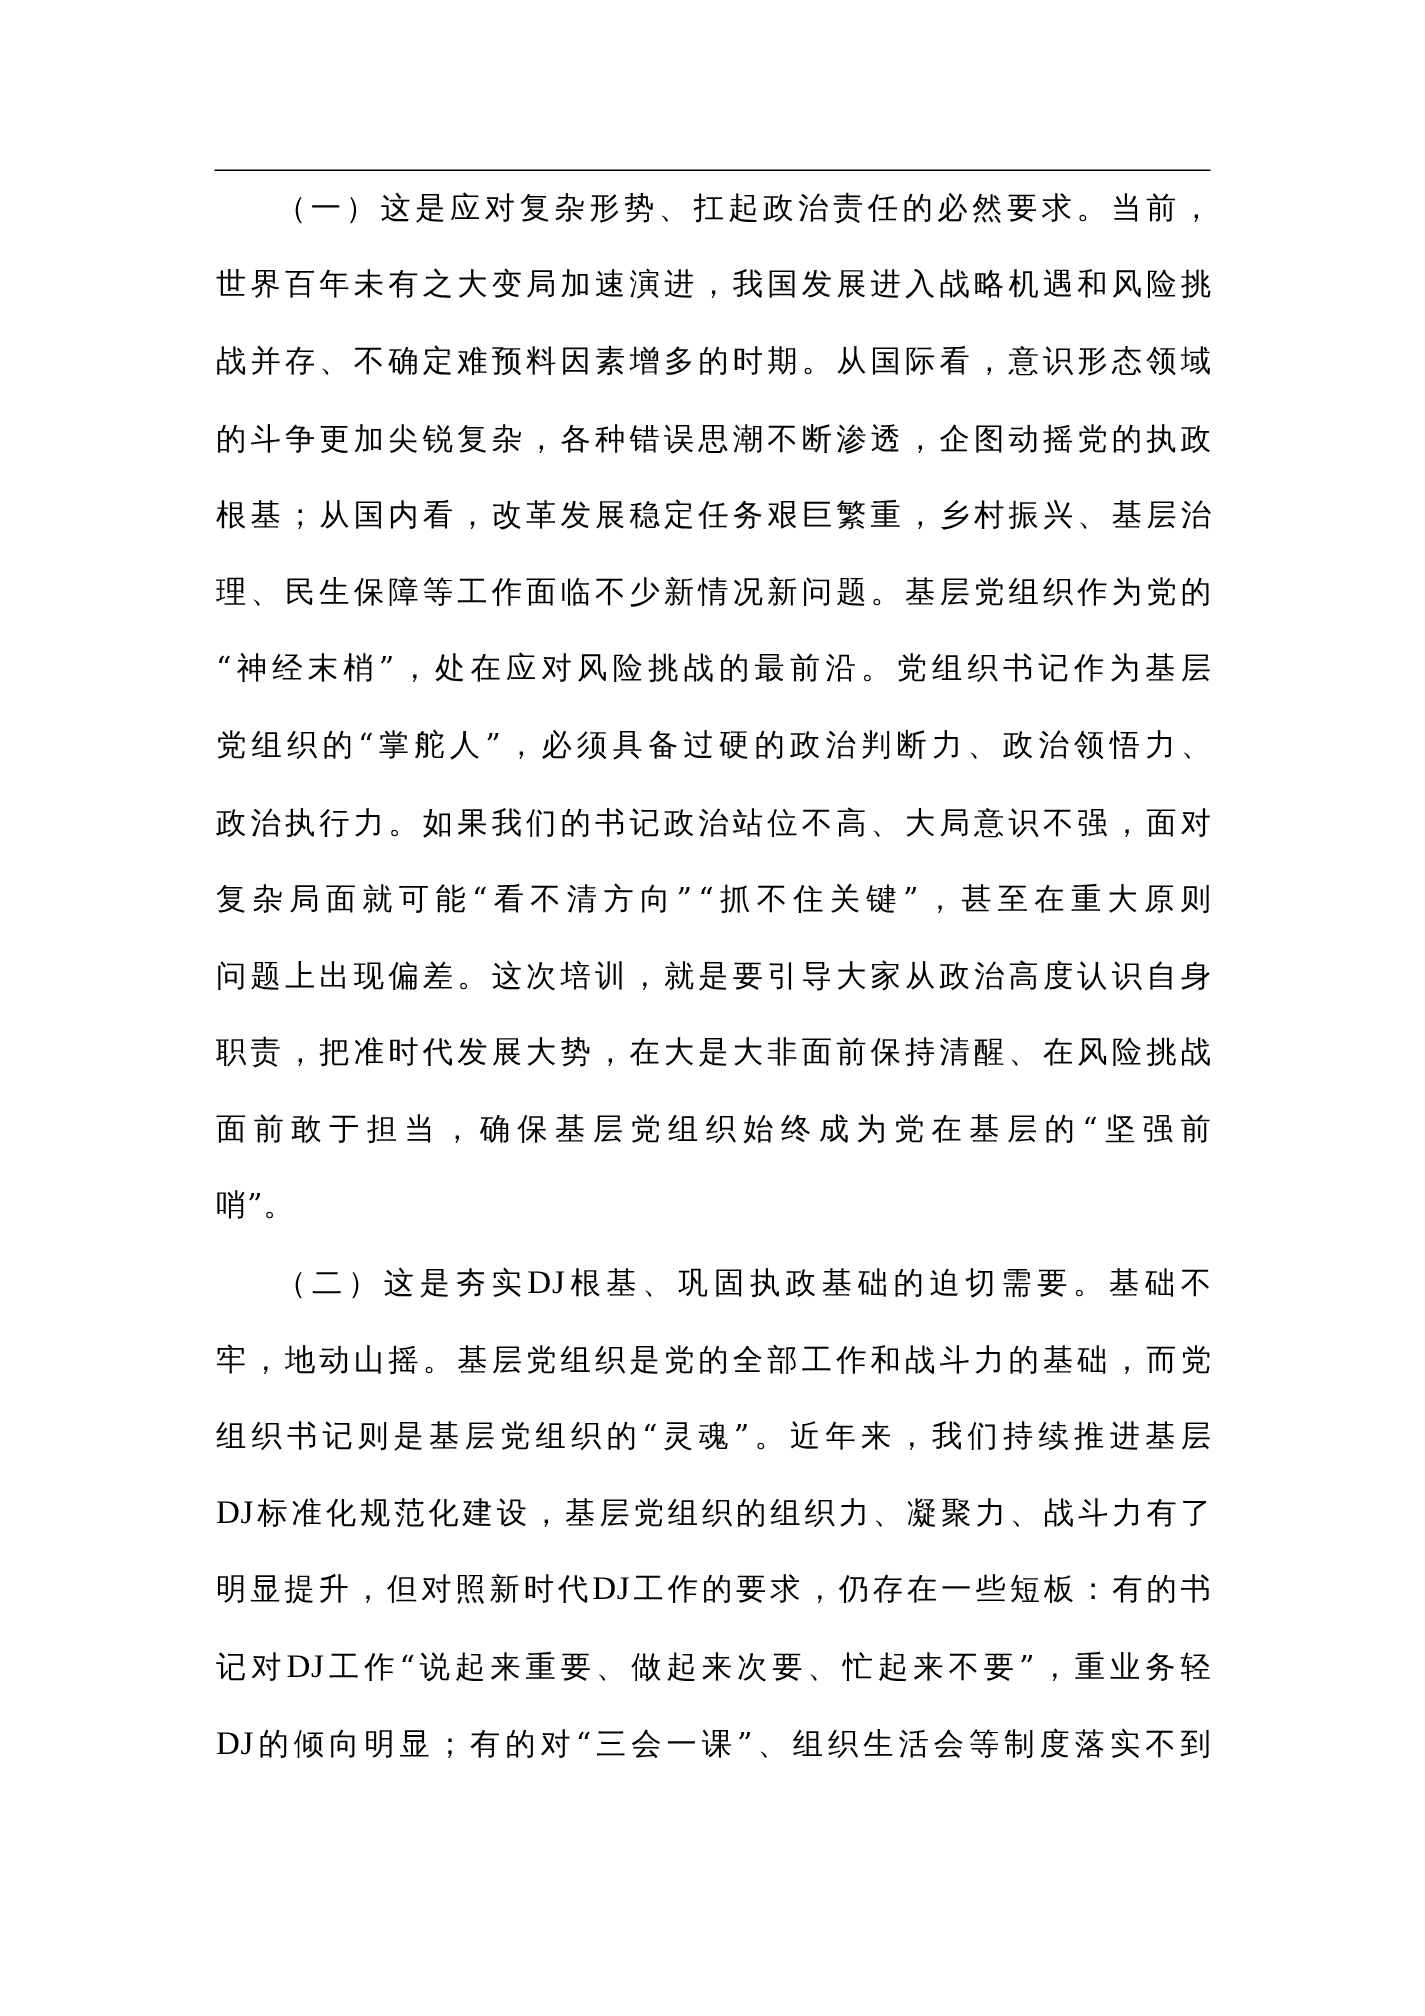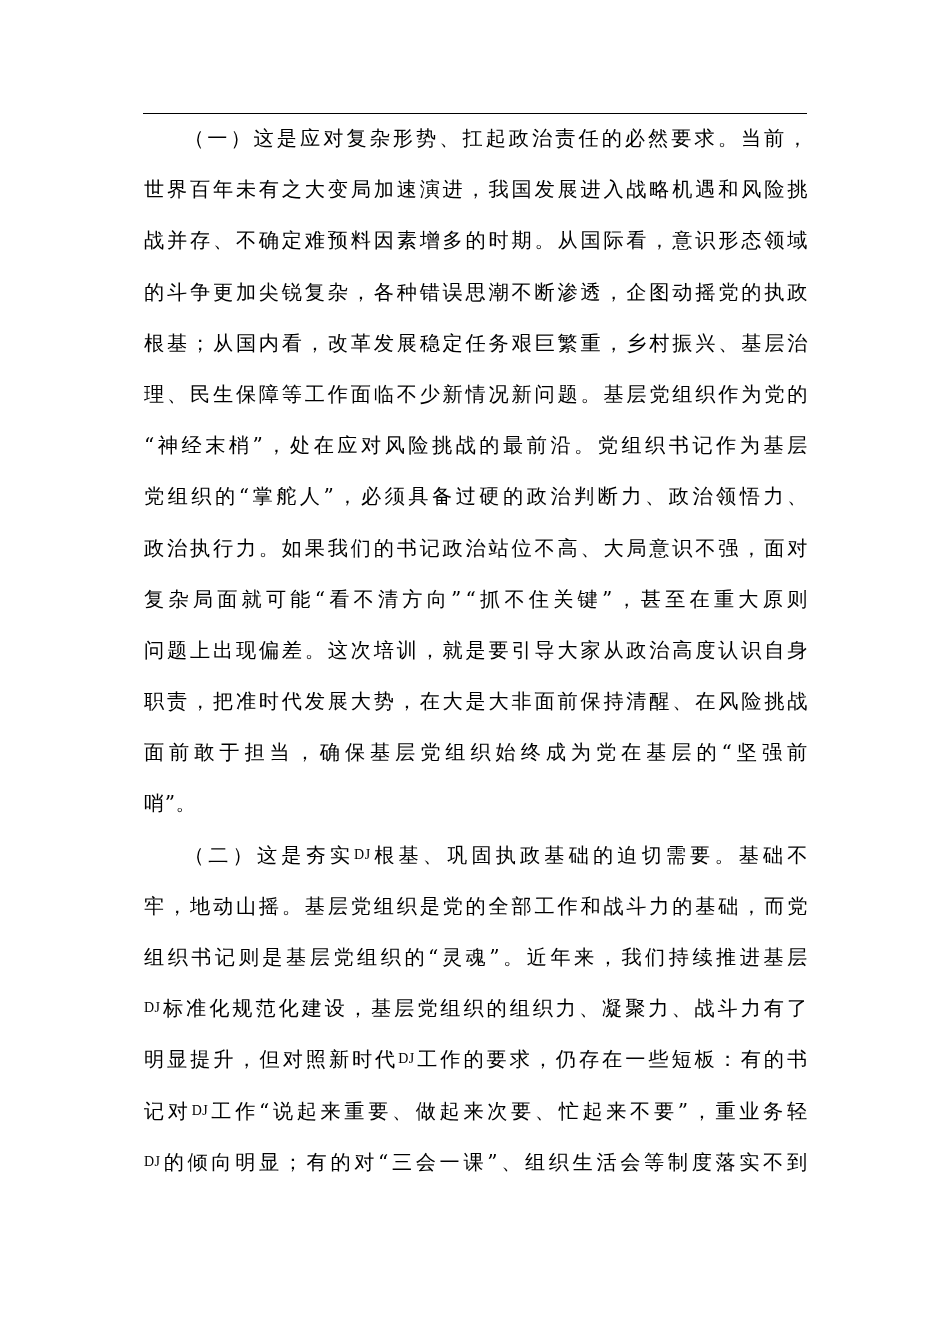--- a/index.html
+++ b/index.html
@@ -18,21 +18,21 @@
   }
   .line {
     height: 51.2px; line-height: 36px;
     font-size: 20.2px; letter-spacing: 0.5px;
     white-space: nowrap; display: flex; justify-content: space-between;
     padding-top: 4px; box-sizing: border-box;
   }
   .line.indent { padding-left: 40px; }
   .line.short { justify-content: flex-start; }
   .line span.seg { display: inline; }
-  .latin { font-family: "Liberation Serif", serif; font-size: 14px; }
+  .latin { font-family: "Liberation Serif", serif; font-size: 22px; }
 </style>
 </head>
 <body>
 
 <div class="page">
   <div class="header-rule"></div>
   <div class="body-text" id="body-text">
       <div class="line indent">
         <span class="seg">（</span>
         <span class="seg">一</span>

